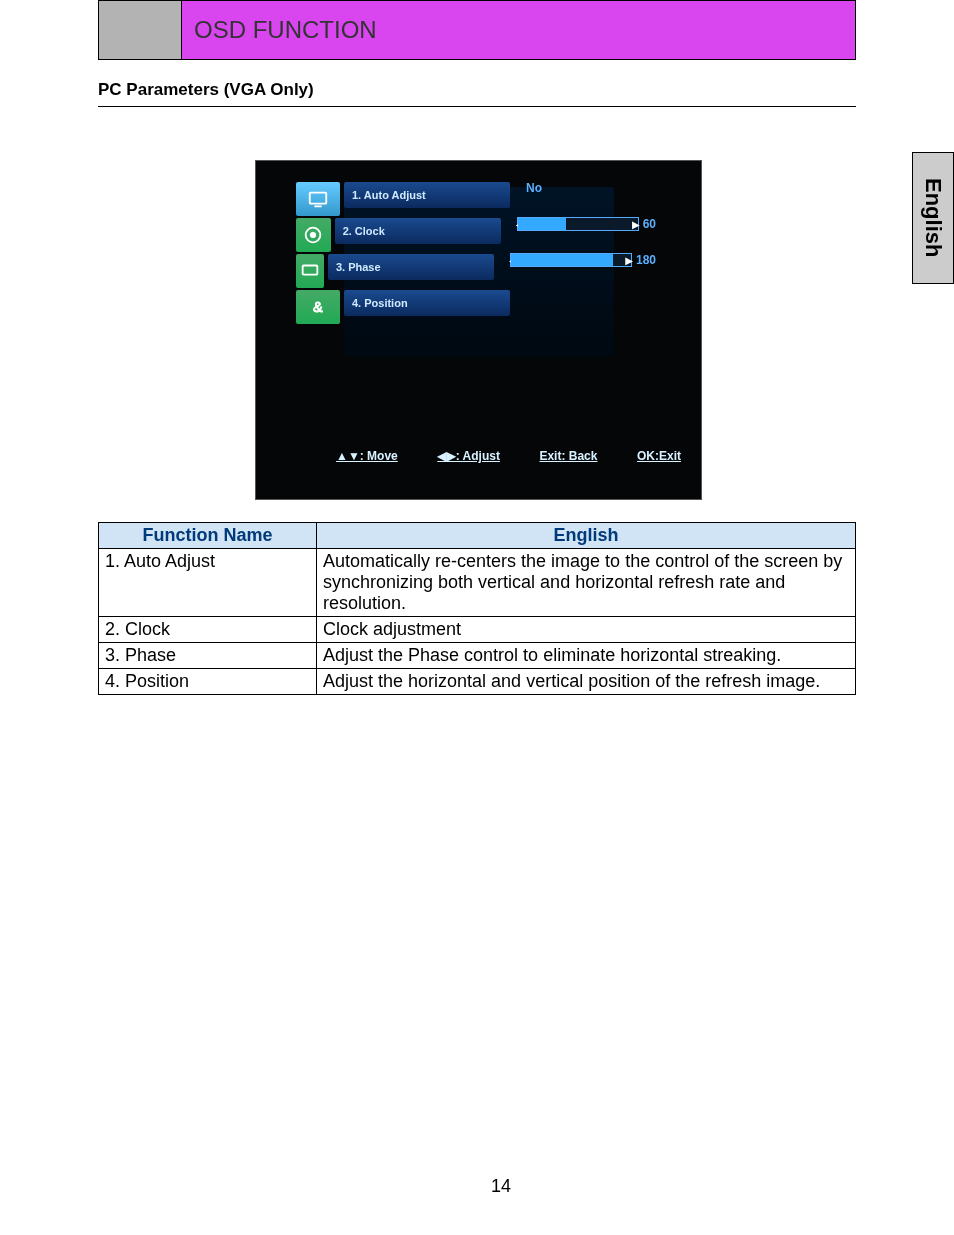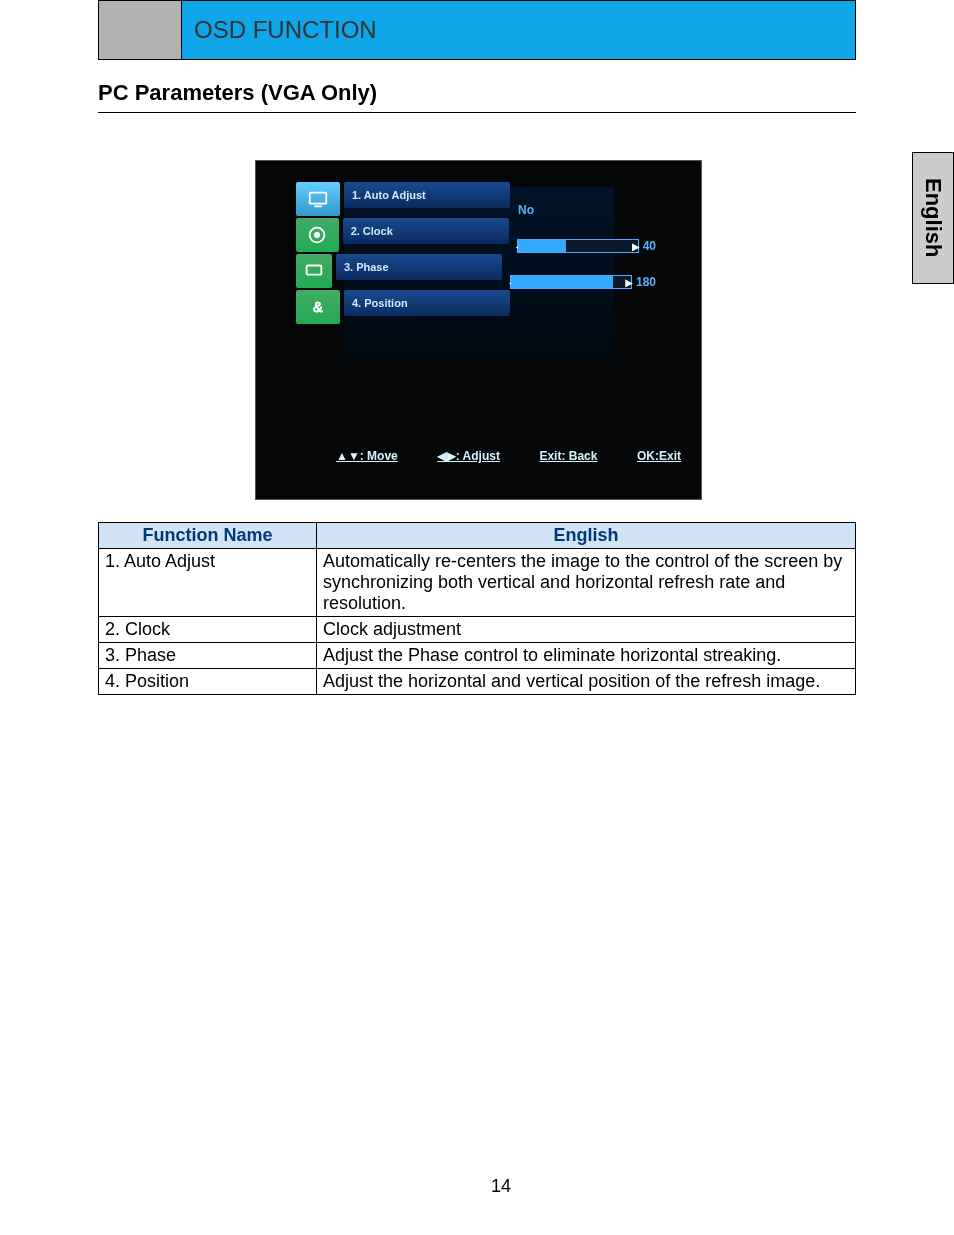--- a/index.html
+++ b/index.html
@@ -21,34 +21,34 @@
     display: flex;
     align-items: stretch;
   }
   .header-tab-empty {
     width: 82px;
     background: #b3b3b3;
     border-right: 1px solid #000;
   }
   .header-tab-title {
     flex: 1;
-    background: #0ea5e9;
+    background: #d946ef;
     display: flex;
     align-items: center;
     padding-left: 12px;
     font-size: 24px;
     color: #333;
     font-weight: 400;
   }
   .section-heading {
     position: absolute;
     top: 80px;
     left: 98px;
     right: 98px;
-    font-size: 22px;
+    font-size: 17px;
     font-weight: bold;
     color: #000;
     padding-bottom: 6px;
     border-bottom: 1px solid #000;
   }
   .lang-tab {
     position: absolute;
     right: 0;
     top: 152px;
     width: 40px;
@@ -99,21 +99,21 @@
     background: linear-gradient(#1a4a8f,#0b2a5f);
     border-radius:2px;
     color:#cfeaff;
     font-size:11px;
     font-weight:bold;
     padding:0 8px;
     display:flex;
     align-items:center;
   }
   .osd-menuitem.long{width:150px;flex:none;}
-  .osd-value-area{display:flex;align-items:flex-end;gap:4px;margin-left:8px;}
+  .osd-value-area{display:flex;align-items:flex-start;gap:4px;margin-left:16px;}
   .osd-value-txt{color:#5ab0ff;font-size:12px;font-weight:bold;}
   .osd-slider{
     width:120px;height:12px;background:#0a1a2a;border:1px solid #5af;position:relative;
   }
   .osd-slider .bar{position:absolute;left:0;top:0;bottom:0;background:#3af;}
   .osd-slider .tri-l,.osd-slider .tri-r{
     position:absolute;top:1px;font-size:10px;color:#fff;
   }
   .osd-slider .tri-l{left:-2px;}
   .osd-slider .tri-r{right:-2px;}
@@ -196,21 +196,21 @@
             <circle cx="12" cy="12" r="3"></circle>
           </svg>
       </div>
       <div class="osd-menuitem long">2. Clock</div>
       <div class="osd-value-area">
         <div class="osd-slider">
             <span class="tri-l">◀</span>
             <div class="bar" style="width:40%"></div>
             <span class="tri-r">▶</span>
           </div>
-        <span class="osd-value-txt">40</span>
+        <span class="osd-value-txt">60</span>
       </div>
     </div>
 
     <div class="osd-row">
       <div class="osd-side">
         <svg viewBox="0 0 24 24">
             <rect x="4" y="6" width="16" height="10" rx="1" fill="none" stroke-width="2"></rect>
           </svg>
       </div>
       <div class="osd-menuitem long">3. Phase</div>

